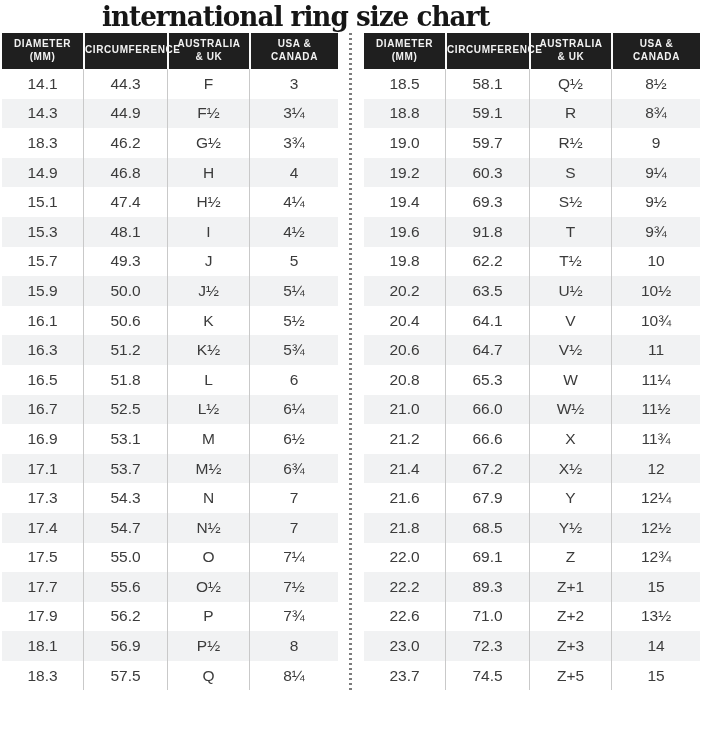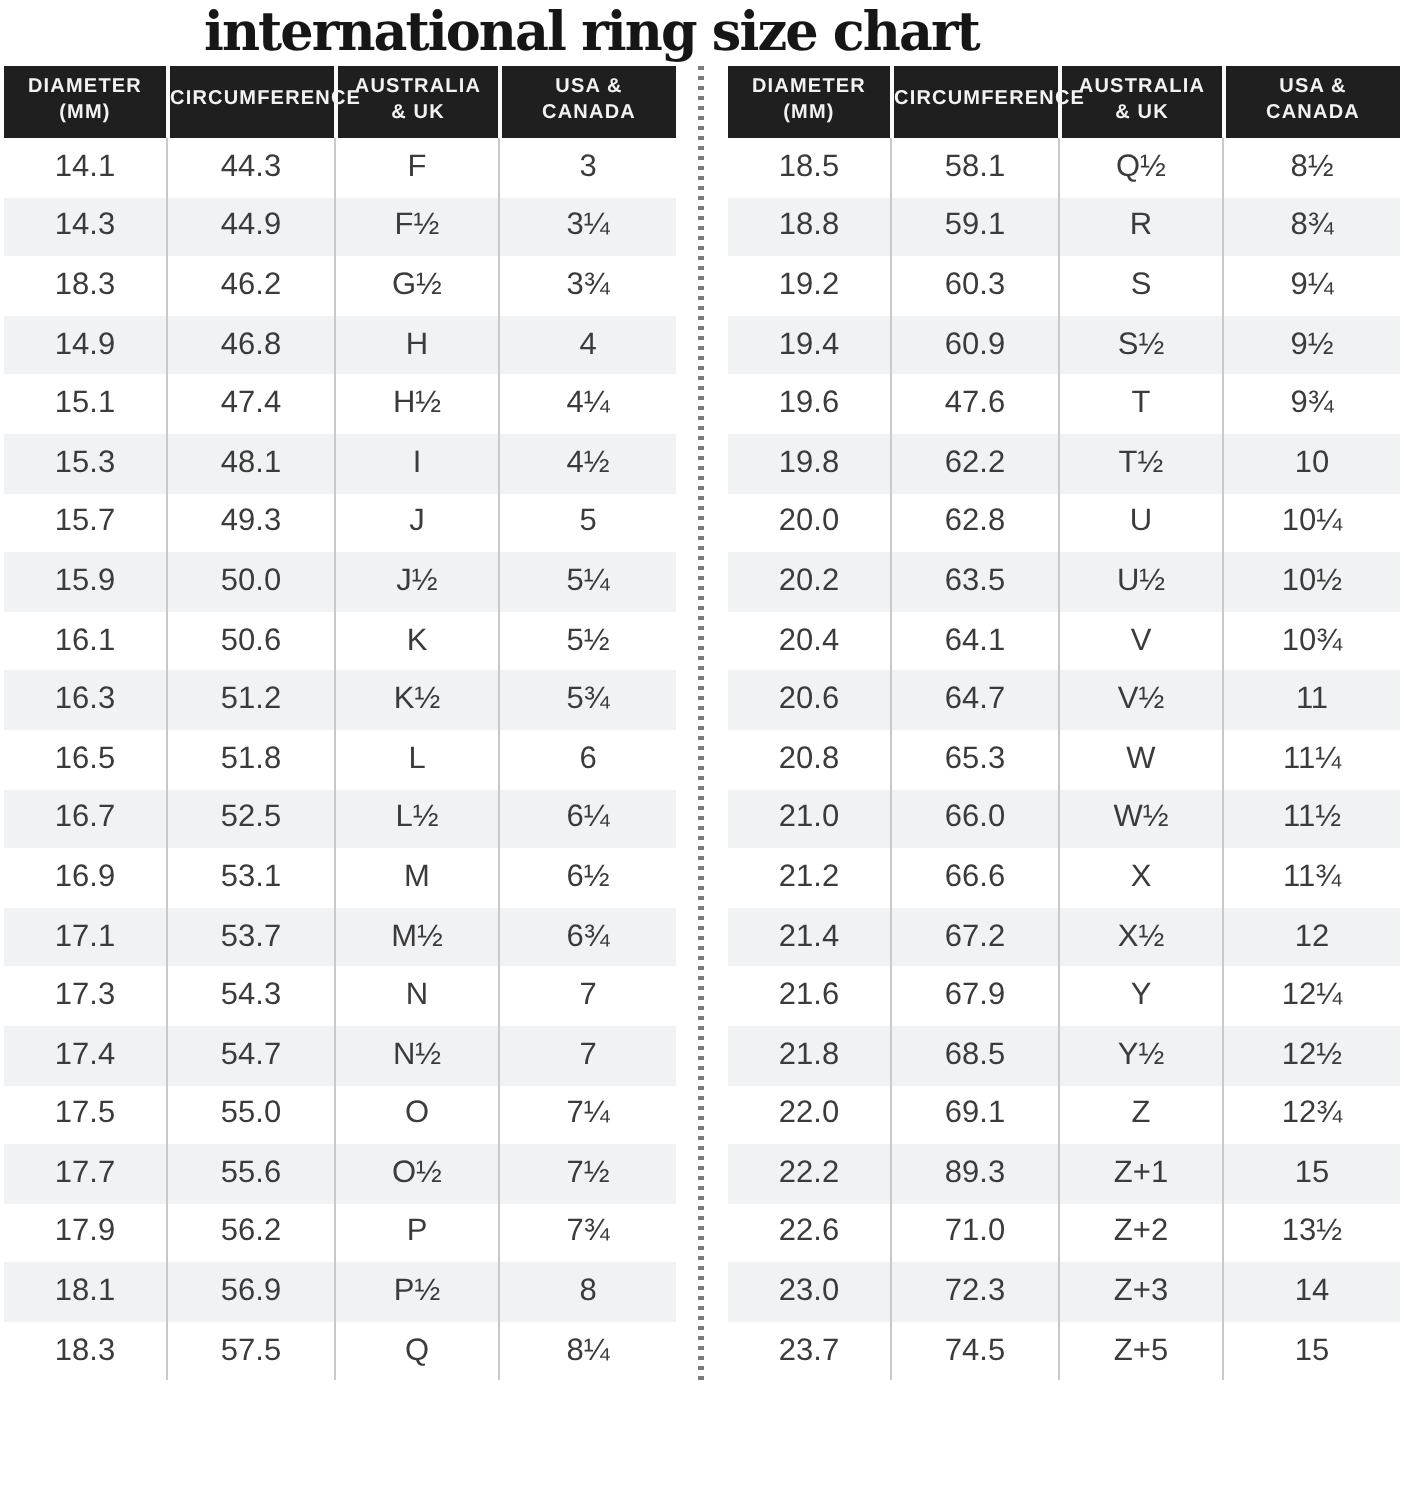--- a/index.html
+++ b/index.html
@@ -287,50 +287,50 @@
             <td>Q½</td>
             <td>8½</td>
           </tr>
           <tr>
             <td>18.8</td>
             <td>59.1</td>
             <td>R</td>
             <td>8¾</td>
           </tr>
           <tr>
+            <td>19.0</td>
+            <td>59.7</td>
+            <td>R½</td>
+            <td>9</td>
+          </tr>
+          <tr>
             <td>19.2</td>
             <td>60.3</td>
             <td>S</td>
             <td>9¼</td>
           </tr>
           <tr>
             <td>19.4</td>
-            <td>60.9</td>
+            <td>69.3</td>
             <td>S½</td>
             <td>9½</td>
           </tr>
           <tr>
             <td>19.6</td>
-            <td>47.6</td>
+            <td>91.8</td>
             <td>T</td>
             <td>9¾</td>
           </tr>
           <tr>
             <td>19.8</td>
             <td>62.2</td>
             <td>T½</td>
             <td>10</td>
           </tr>
           <tr>
-            <td>20.0</td>
-            <td>62.8</td>
-            <td>U</td>
-            <td>10¼</td>
-          </tr>
-          <tr>
             <td>20.2</td>
             <td>63.5</td>
             <td>U½</td>
             <td>10½</td>
           </tr>
           <tr>
             <td>20.4</td>
             <td>64.1</td>
             <td>V</td>
             <td>10¾</td>

